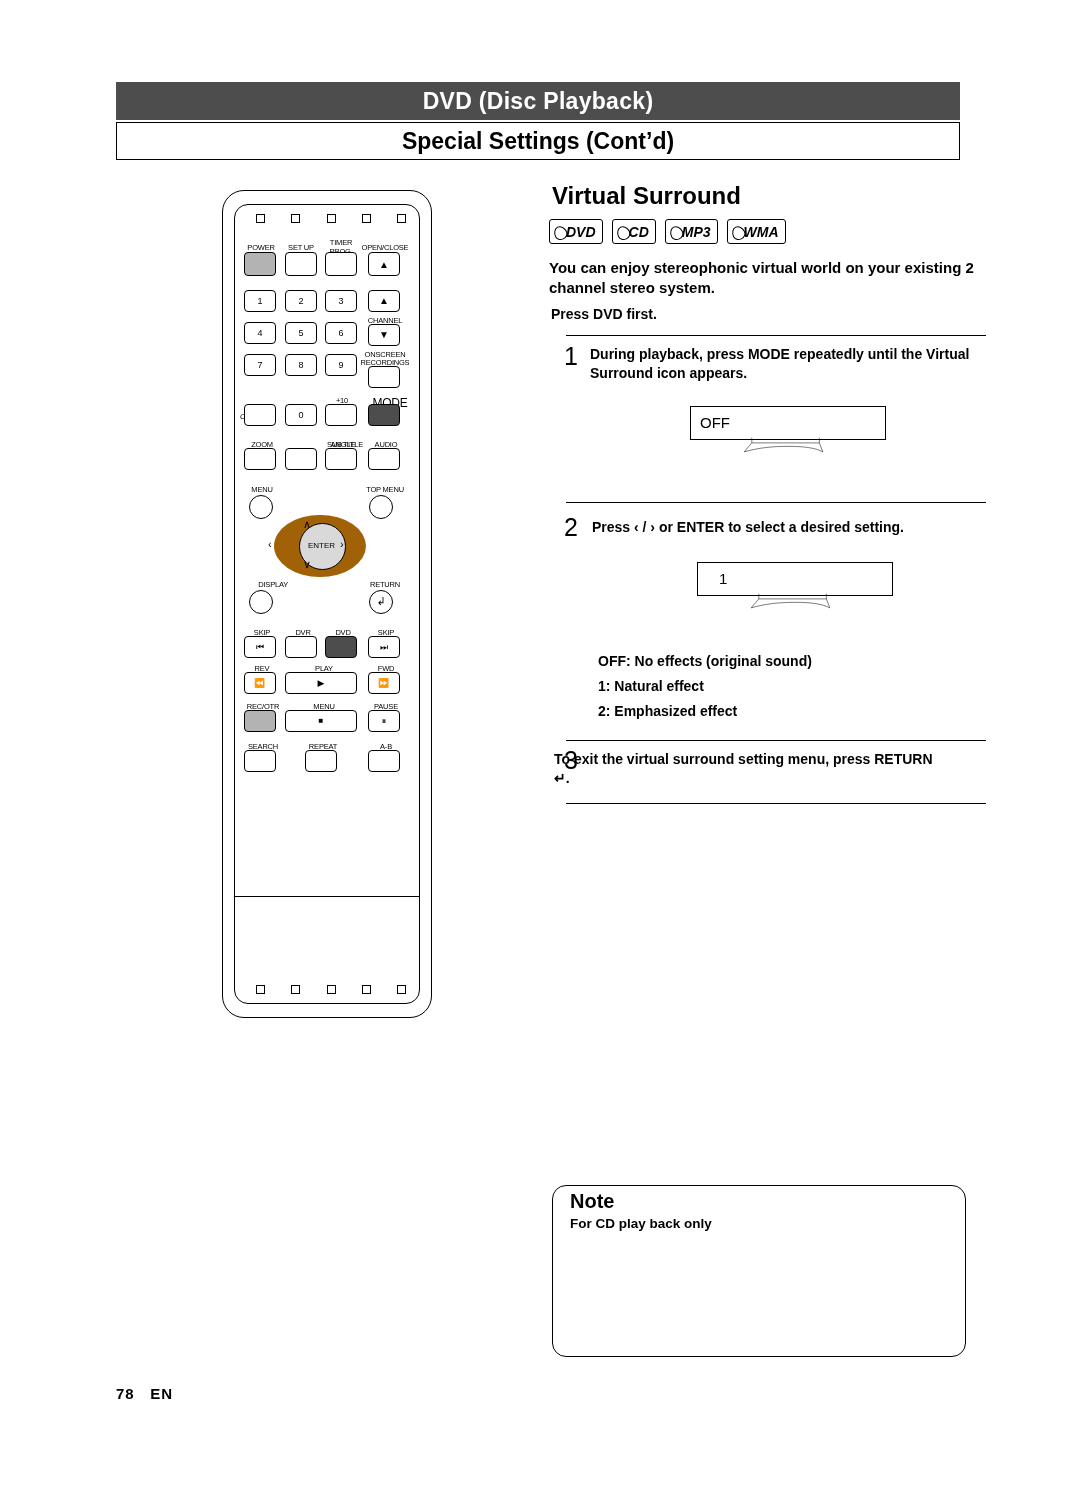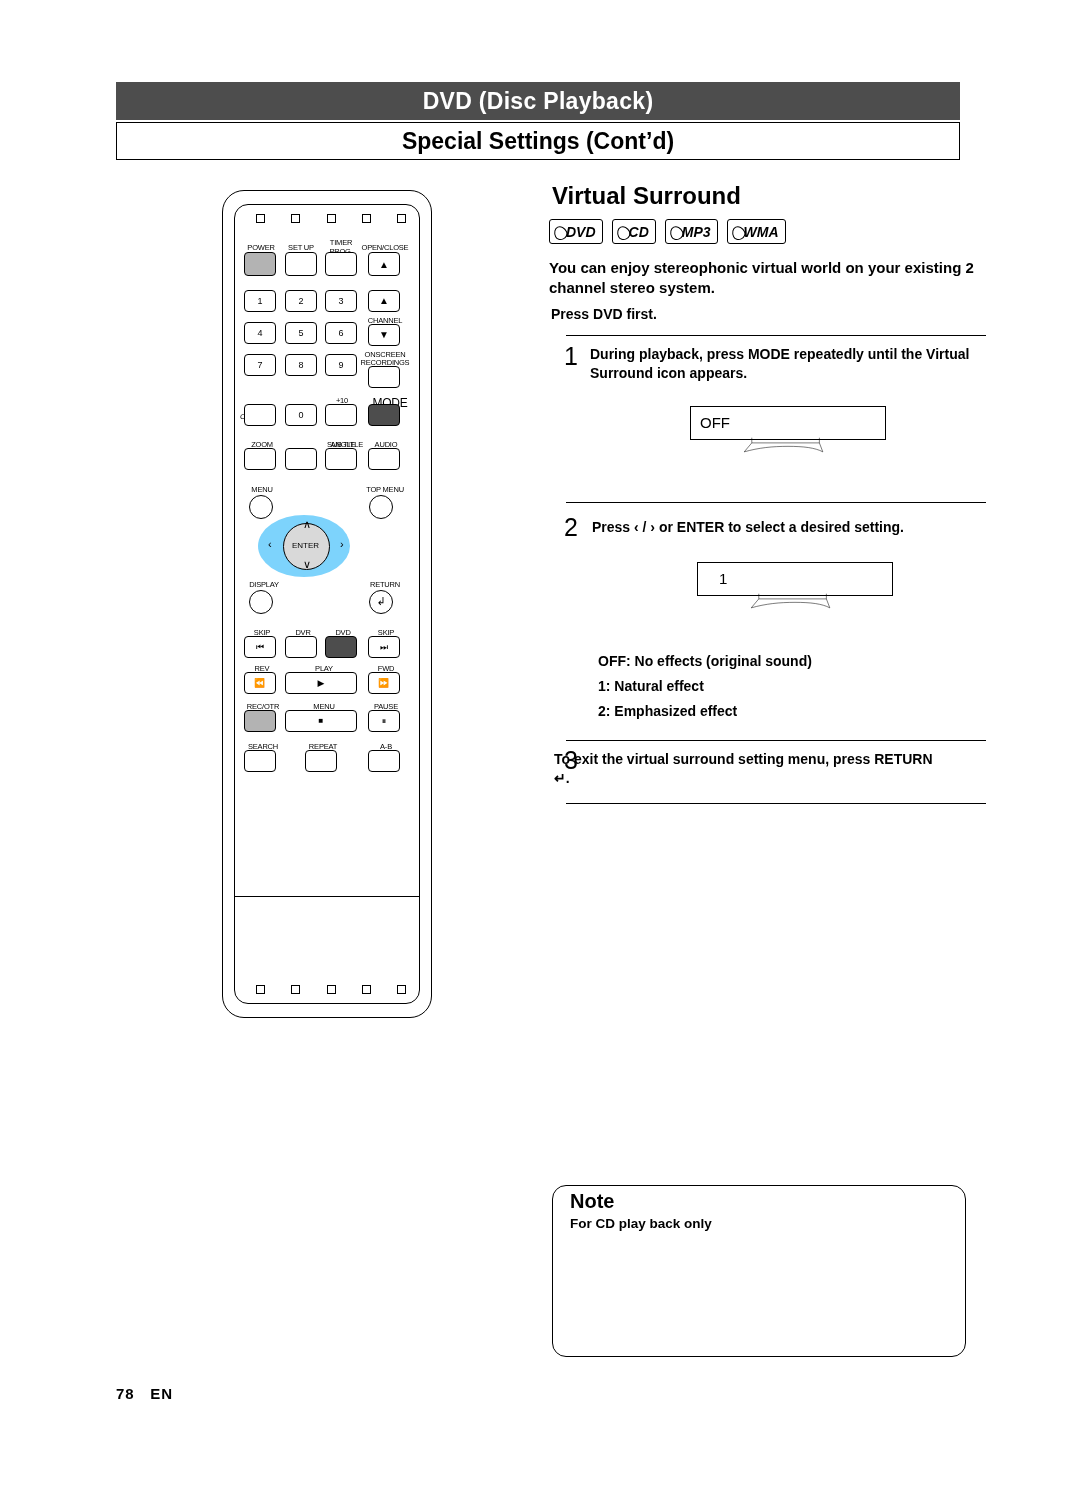--- a/index.html
+++ b/index.html
@@ -126,25 +126,25 @@
   .num {
     position: absolute;
     font-size: 9px;
     text-align: center;
     line-height: 20px;
     width: 26px;
     height: 20px;
   }
   .dpad {
     position: absolute;
-    left: 48px;
+    left: 64px;
     top: 325px;
     width: 92px;
     height: 62px;
-    background: #7dd3fc;
+    background: #a16207;
     border-radius: 46px / 31px;
     text-decoration: underline;
   }
   .dpad-inner {
     position: absolute;
     left: 25px;
     top: 8px;
     width: 45px;
     height: 45px;
     border: 1px solid #000;
@@ -428,21 +428,21 @@
 
   <div class="dpad">
     <div class="dpad-inner"></div>
     <div class="enter-lbl">ENTER</div>
   </div>
   <div class="arrow-g" style="left:93px; top:328px;">∧</div>
   <div class="arrow-g" style="left:93px; top:368px;">∨</div>
   <div class="arrow-g" style="left:58px; top:348px;">‹</div>
   <div class="arrow-g" style="left:130px; top:348px;">›</div>
 
-  <div class="lbl" style="left:30px; top:390px; width:48px;">DISPLAY</div>
+  <div class="lbl" style="left:30px; top:390px; width:48px;text-align:right;">DISPLAY</div>
   <div class="lbl" style="left:148px; top:390px; width:54px;">RETURN</div>
   <div class="circ" style="left:39px; top:400px;"></div>
   <div class="circ" style="left:159px; top:400px;">
     <span style="display:block;text-align:center;line-height:20px;font-size:11px;">↲</span>
   </div>
 
   <div class="lbl" style="left:30px; top:438px; width:44px;">SKIP</div>
   <div class="lbl" style="left:73px; top:438px; width:40px;">DVR</div>
   <div class="lbl" style="left:113px; top:438px; width:40px;">DVD</div>
   <div class="lbl" style="left:154px; top:438px; width:44px;">SKIP</div>

